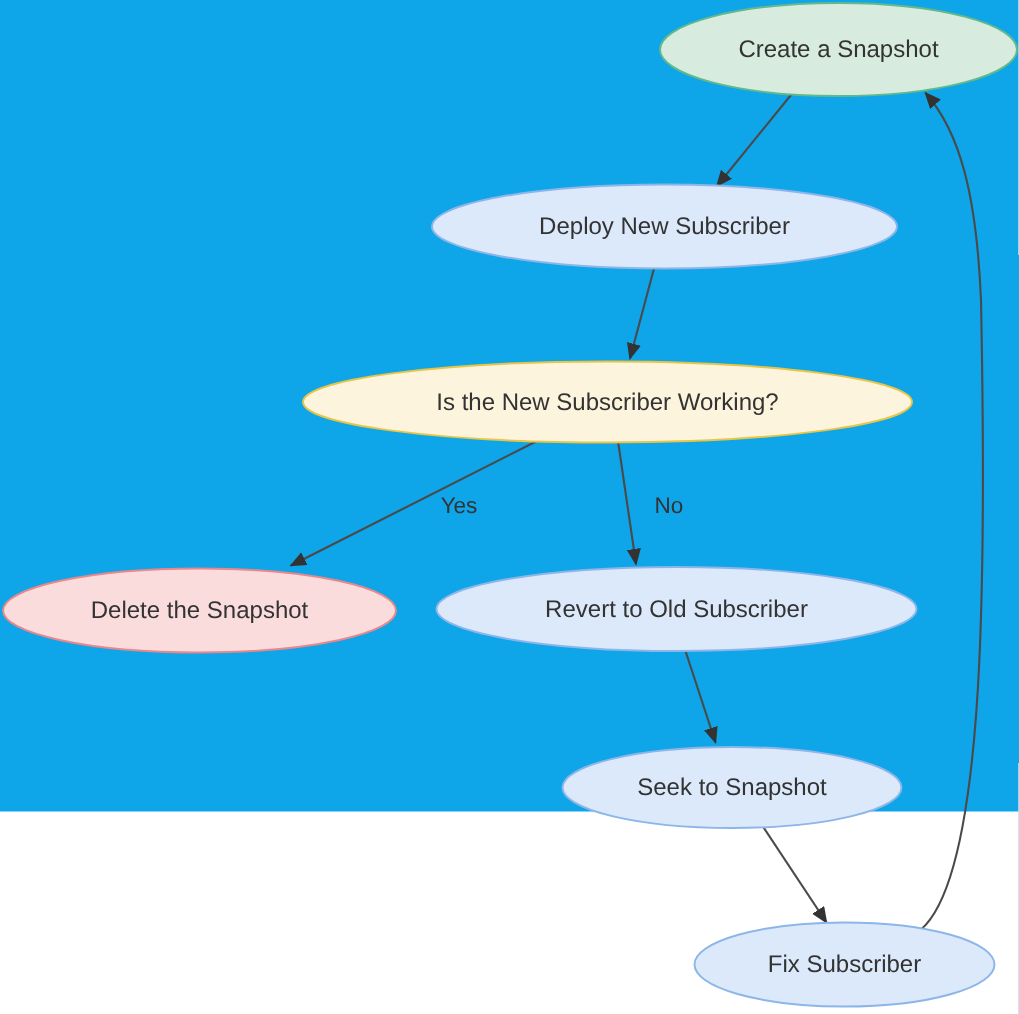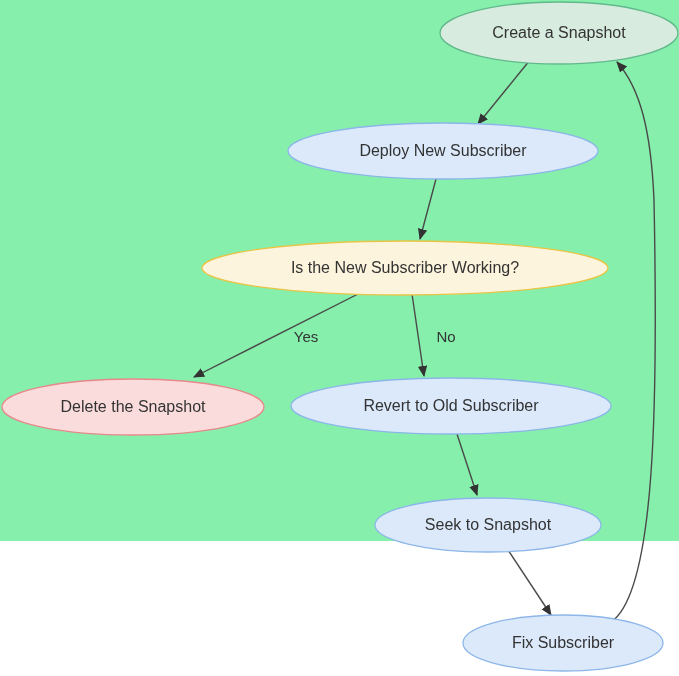--- a/index.html
+++ b/index.html
@@ -10,21 +10,21 @@
   body {
     width: 679px;
     height: 676px;
     font-family: "Liberation Sans", sans-serif;
     overflow: hidden;
   }
   #diagram-root {
     position: relative;
     width: 679px;
     height: 541px;
-    background: #86efac;
+    background: #0ea5e9;
   }
   svg#flow-svg {
     position: absolute;
     top: 0;
     left: 0;
     width: 679px;
     height: 676px;
     display: block;
   }
   .node-ellipse {

